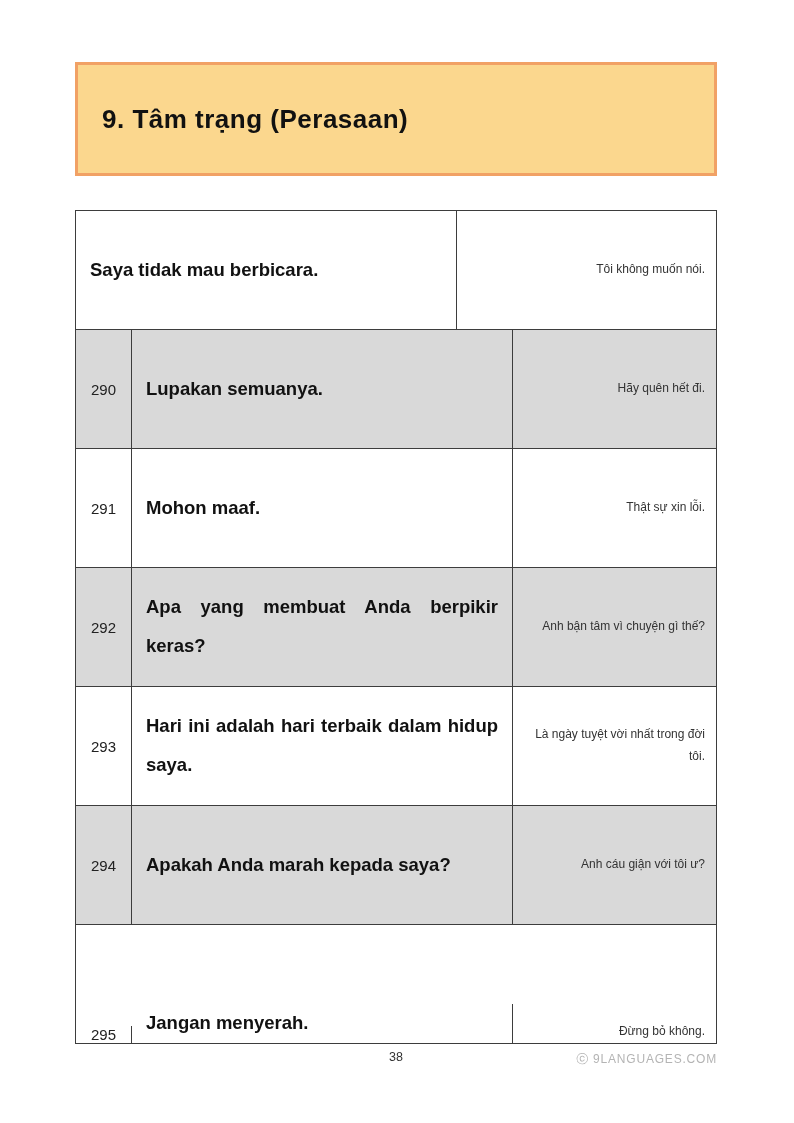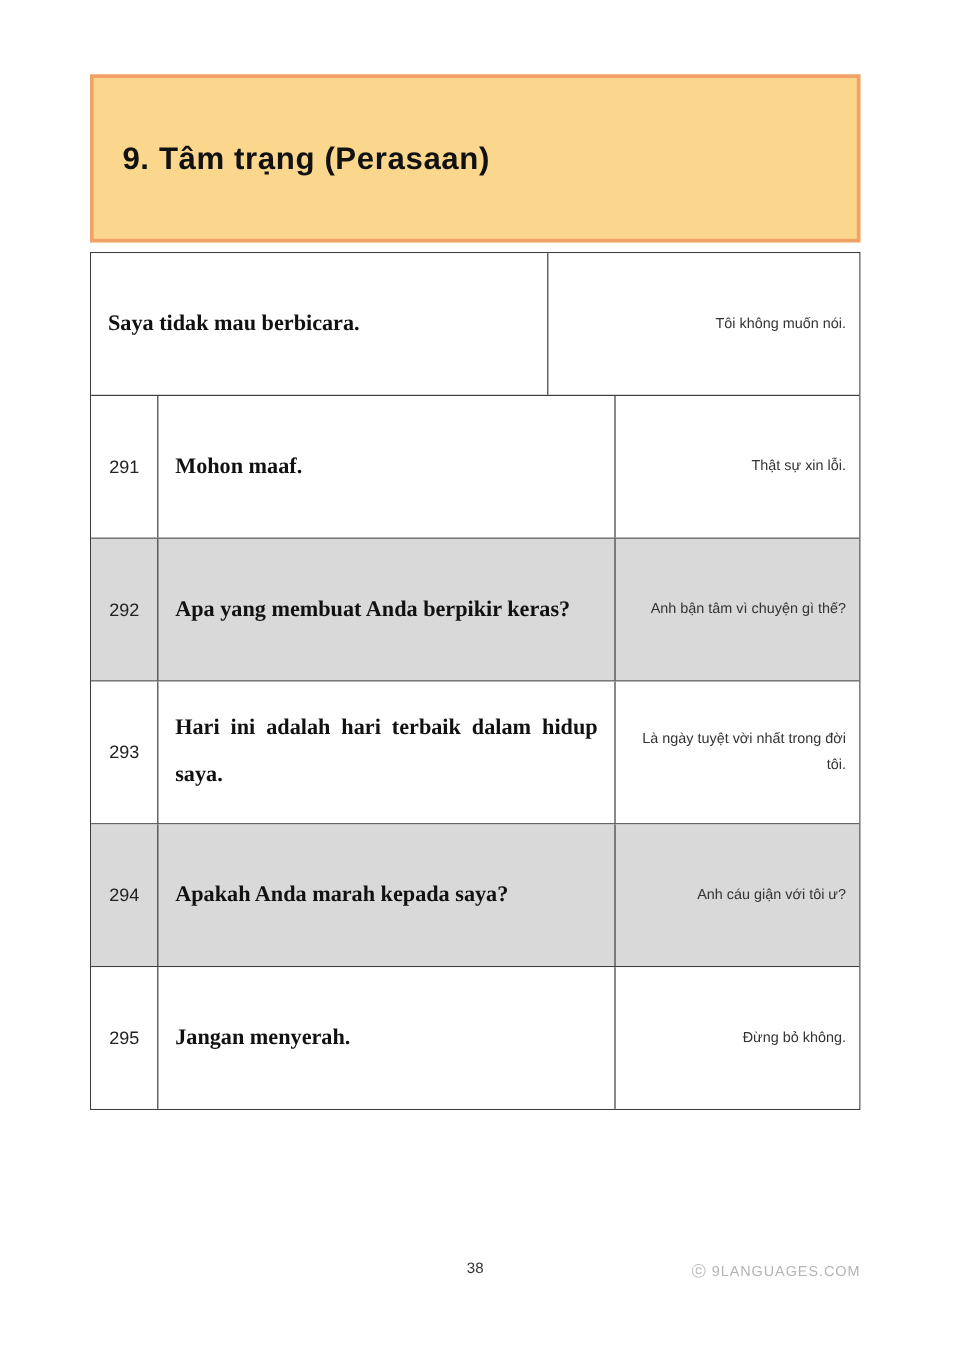--- a/index.html
+++ b/index.html
@@ -14,21 +14,21 @@
     height: 1123px;
     background: #ffffff;
     overflow: hidden;
   }
   
   .header-box {
     position: absolute;
     left: 75px;
     top: 62px;
     width: 642px;
-    height: 140px;
+    height: 114px;
     box-sizing: border-box;
     background: var(--header-fill, #FBD78E);
     border: 3px solid var(--header-border, #F1A165);
     display: flex;
     align-items: center;
   }
   .header-box .title {
     margin: 0;
     padding-left: 24px;
     font-size: 26px;
@@ -44,21 +44,21 @@
     width: 642px;
     box-sizing: border-box;
     border: 1px solid #3d3d3d;
   }
   .row {
     display: flex;
     height: 118px;
     border-bottom: 1px solid #3d3d3d;
     background: #ffffff;
   }
-  .row:last-child { border-bottom: none; }
+  .row:last-child { border-bottom: none; align-items: flex-end; }
   .row.alt { background: var(--row-alt, #D9D9D9); }
   .cell { box-sizing: border-box; }
   .cell.num {
     width: 56px;
     min-width: 56px;
     border-right: 1px solid #3d3d3d;
     display: flex;
     align-items: center;
     justify-content: center;
     font-size: 15px;
@@ -72,21 +72,20 @@
     align-items: center;
     padding: 0 14px;
   }
   .cell.phrase .phrase-text {
     width: 100%;
     font-size: 18.5px;
     font-weight: bold;
     color: #111111;
     line-height: 2.1;
     text-align: justify;
-    font-family: Liberation Serif, serif;
   }
   .cell.trans {
     flex: 1;
     display: flex;
     align-items: center;
     justify-content: flex-end;
     padding: 0 11px;
   }
   .cell.trans .trans-text {
     font-size: 12px;
@@ -133,20 +132,29 @@
 
     <div class="row">
       <div class="cell phrase">
         <div class="phrase-text">Saya tidak mau berbicara.</div>
       </div>
       <div class="cell trans">
         <div class="trans-text">Tôi không muốn nói.</div>
       </div>
     </div>
 
+    <div class="row alt">
+      <div class="cell num">290</div>
+      <div class="cell phrase">
+        <div class="phrase-text">Lupakan semuanya.</div>
+      </div>
+      <div class="cell trans">
+        <div class="trans-text">Hãy quên hết đi.</div>
+      </div>
+    </div>
 
     <div class="row">
       <div class="cell num">291</div>
       <div class="cell phrase">
         <div class="phrase-text">Mohon maaf.</div>
       </div>
       <div class="cell trans">
         <div class="trans-text">Thật sự xin lỗi.</div>
       </div>
     </div>

